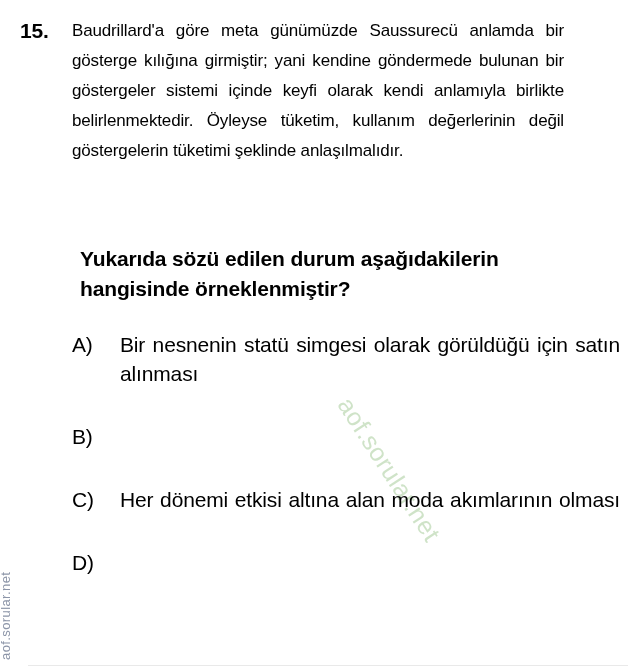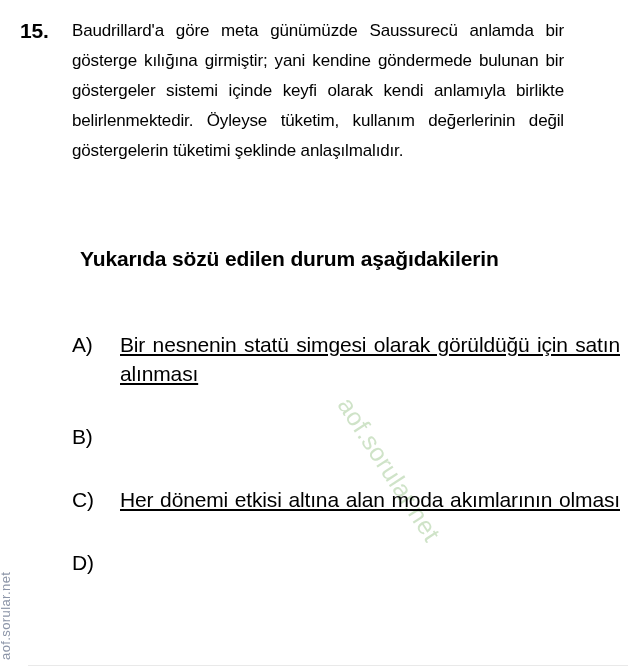--- a/index.html
+++ b/index.html
@@ -128,21 +128,20 @@
     line-height: 29px;
     letter-spacing: -0.2px;
   }
   .option-text {
     font-size: 21px;
     line-height: 29px;
     text-align: justify;
     text-justify: inter-word;
     letter-spacing: -0.15px;
     margin: 0;
-    text-decoration: underline;
   }
   .option-text::after {
     content: "";
     display: inline-block;
     width: 100%;
   }
 
   #bottom-rule {
     position: absolute;
     left: 28px;
@@ -165,20 +164,21 @@
 
   <div id="question-block">
     <div class="q-row">
       <span id="question-number">15.</span>
       <p id="question-stem">Baudrillard'a göre meta günümüzde Saussurecü anlamda bir gösterge kılığına girmiştir; yani kendine göndermede bulunan bir göstergeler sistemi içinde keyfi olarak kendi anlamıyla birlikte belirlenmektedir. Öyleyse tüketim, kullanım değerlerinin değil göstergelerin tüketimi şeklinde anlaşılmalıdır.</p>
     </div>
   </div>
 
   <p id="question-prompt">
     <span>Yukarıda sözü edilen durum aşağıdakilerin</span>
+    <span class="lastline">hangisinde örneklenmiştir?</span>
   </p>
 
   <div id="options">
 
     <div class="option">
       <span class="option-letter">A)</span>
       <p class="option-text">Bir nesnenin statü simgesi olarak görüldüğü için satın alınması</p>
     </div>
 
     <div class="option">

